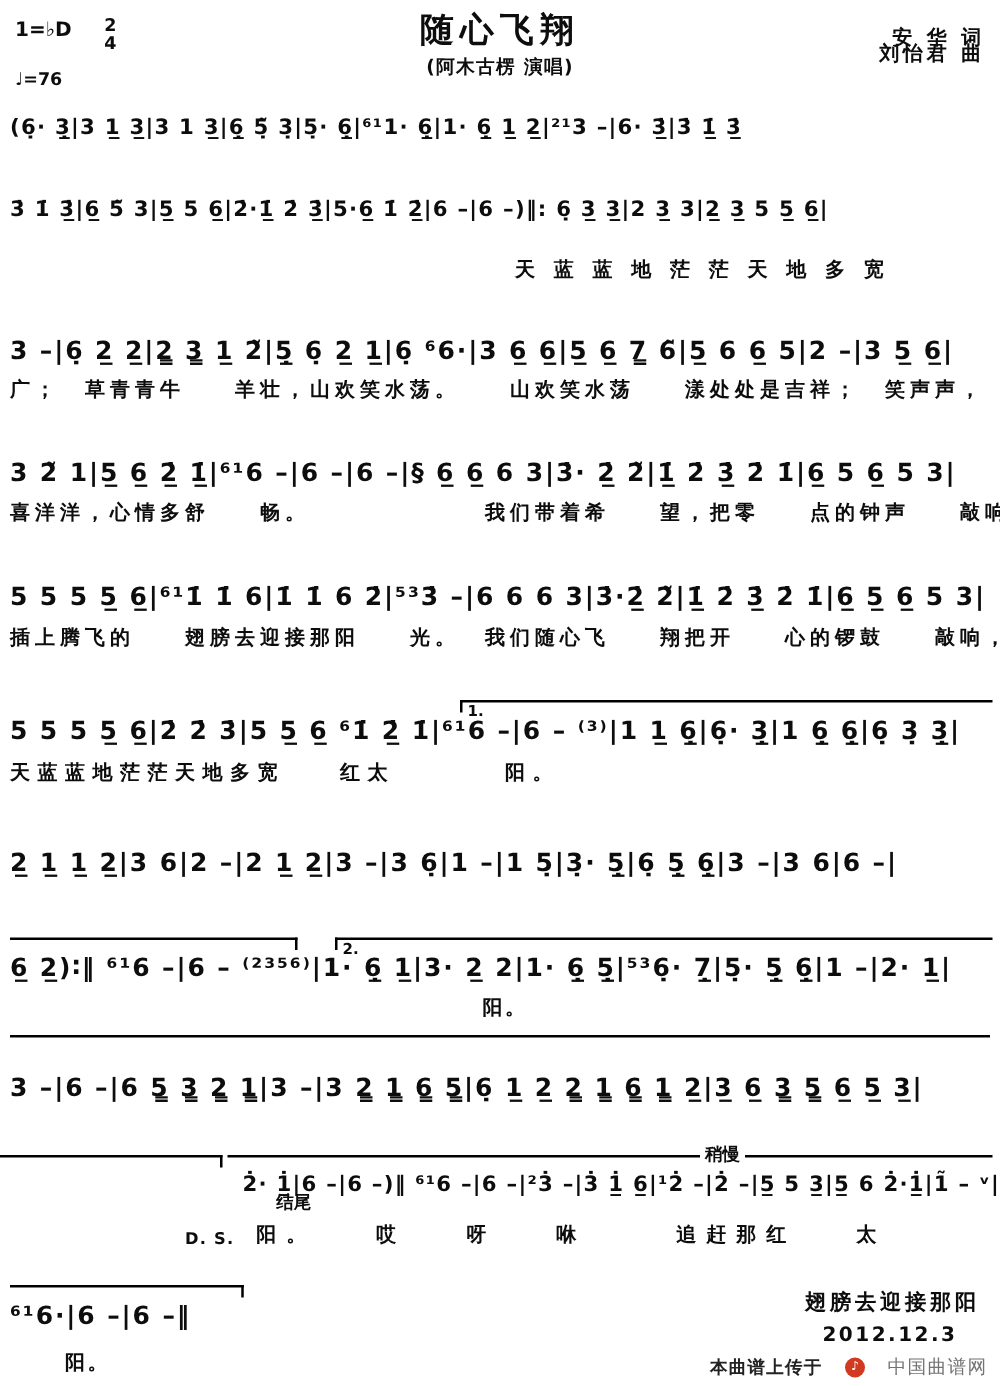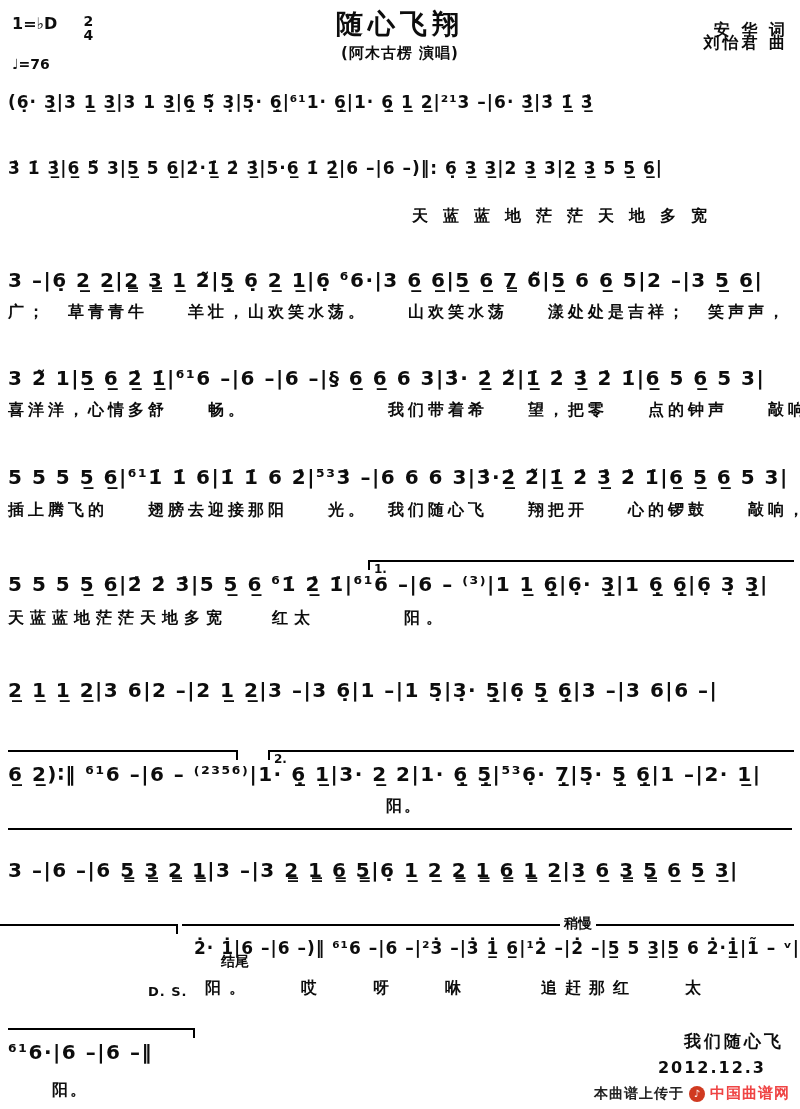--- a/index.html
+++ b/index.html
@@ -21,25 +21,25 @@
   .lyr{font-weight:700;font-size:16px;white-space:pre;}
   .overline{border-top:2px solid #000;height:8px;}
   .tick-l{border-left:2px solid #000;}
   .tick-r{border-right:2px solid #000;}
   .volta-num{font-size:12px;font-weight:700;}
   .marker{font-size:14px;font-weight:700;background:#fff;padding:0 4px;}
   .ds{font-size:13px;font-weight:700;letter-spacing:1px;}
   
   .transcriber{right:16px;top:1030px;font-size:17px;font-weight:700;letter-spacing:3px;}
   .date{right:34px;top:1058px;font-size:16px;font-weight:700;letter-spacing:2px;}
-  .uploadrow{right:10px;top:1084px;display:flex;align-items:center;gap:5px;}
+  .uploadrow{right:10px;top:1084px;display:flex;align-items:center;gap:18px;}
   .uploadtext{font-size:14px;font-weight:700;color:#222;letter-spacing:1px;}
   .sitelogo{width:16px;height:16px;border-radius:50%;background:#d03a21;color:#fff;
     display:inline-flex;align-items:center;justify-content:center;font-size:10px;line-height:1;}
-  .sitename{font-size:15px;font-weight:700;color:#ef4444;letter-spacing:1px;}
+  .sitename{font-size:15px;font-weight:400;color:#737373;letter-spacing:1px;}
 </style>
 </head>
 <body>
 
 <div class="abs keysig">
   <span>1=♭D</span>
   <span class="meter">
     <span>2</span>
     <span>4</span>
   </span>
@@ -85,19 +85,19 @@
 <div class="abs marker" style="left:205px;top:953px;margin-left:12px;">结尾</div>
 <div class="abs marker" style="left:560px;top:915px;">稍慢</div>
 <div class="abs notes dense" style="top:938px;text-align:right;">2̇· 1̲̇|6 –|6 –)‖ ⁶¹6 –|6 –|²3̇ –|3̇ 1̲̇ 6̲|¹2̇ –|2̇ –|5̲ 5 3̲|5̲ 6 2̇·1̲̇|1̃ – ᵛ|</div>
 <div class="abs ds" style="left:148px;top:984px;">D. S.</div>
 <div class="abs lyr" style="left:205px;top:978px;letter-spacing:8px;">阳。　　哎　　呀　　咻　　　追赶那红　　太</div>
 
 <div class="abs overline tick-r" style="left:8px;top:1028px;width:185px;"></div>
 <div class="abs notes" style="top:1040px;">⁶¹6·|6 –|6 –‖</div>
 <div class="abs lyr" style="left:52px;top:1080px;letter-spacing:2px;">阳。</div>
 
-<div class="abs transcriber">我们随心飞</div>
+<div class="abs transcriber">翅膀去迎接那阳</div>
 <div class="abs date">2012.12.3</div>
 <div class="abs uploadrow">
   <span class="uploadtext">本曲谱上传于</span>
   <span class="sitelogo">♪</span>
   <span class="sitename">中国曲谱网</span>
 </div>
 
 </body></html>

